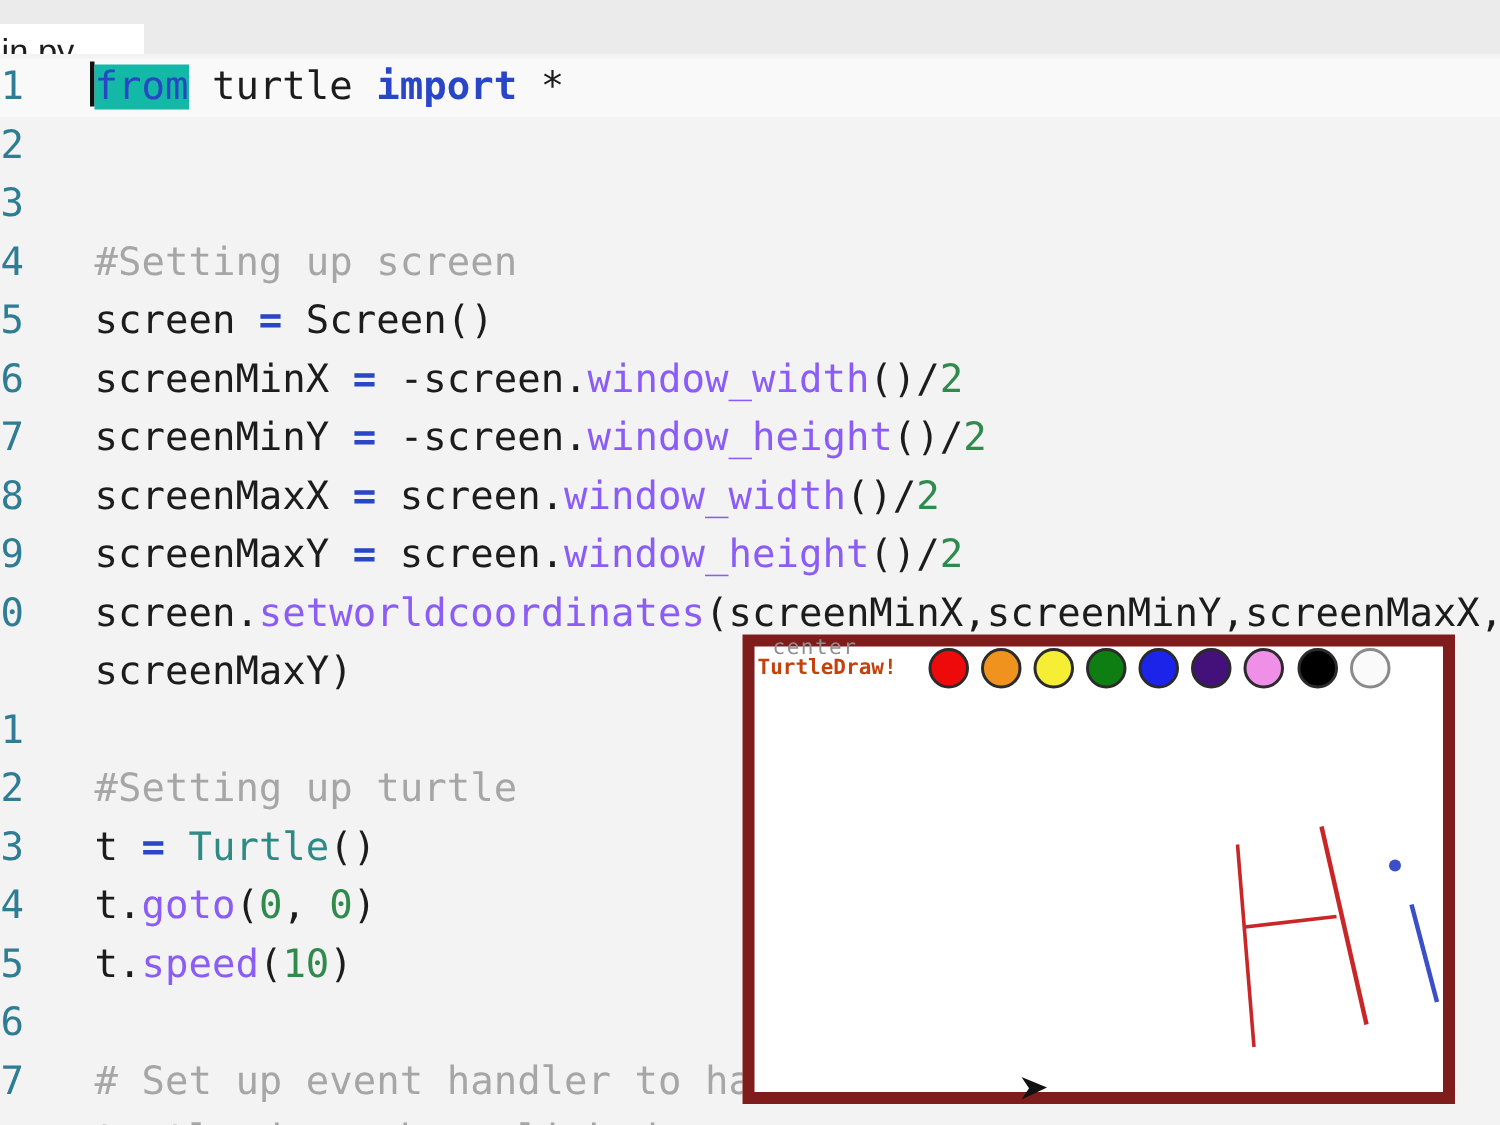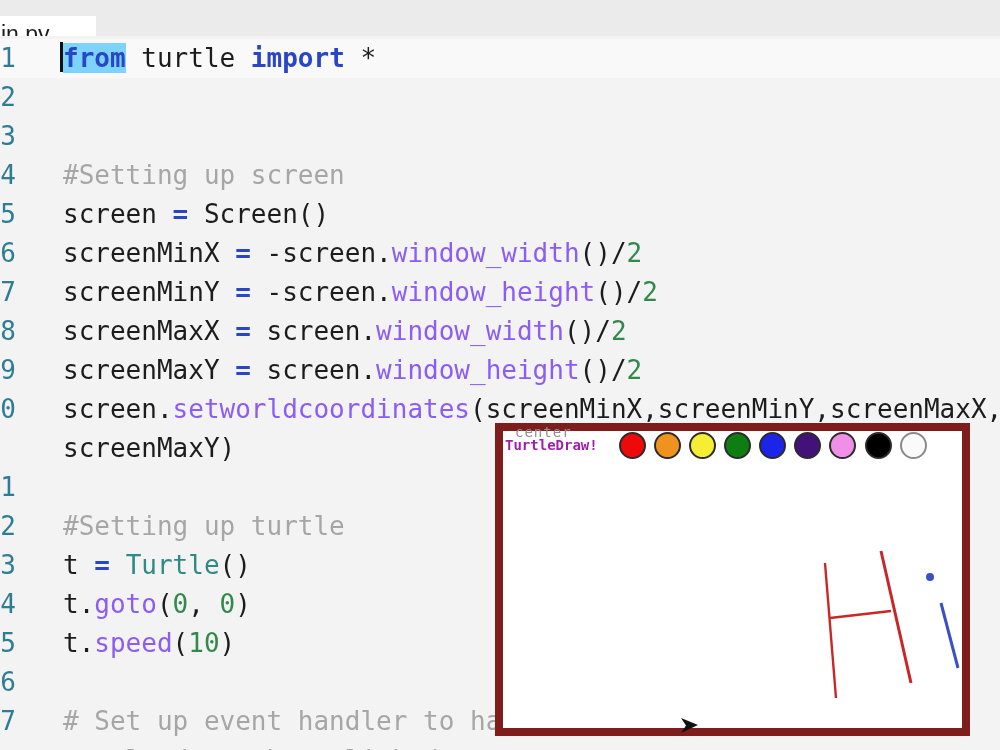--- a/index.html
+++ b/index.html
@@ -18,29 +18,29 @@
   .row.active{background:#f9f9f9;}
   .ln{position:absolute;left:0;top:0;width:17px;height:39px;color:#2e7d94;}
   .ln b{position:absolute;right:1px;top:0;font-weight:normal;white-space:nowrap;}
   .code{position:absolute;left:63px;top:0;white-space:pre;}
   .tok-txt{color:#1c1c1c;}
   .tok-kw{color:#2946c6;font-weight:bold;}
   .tok-cmt{color:#a6a6a6;margin-top:28px;}
   .tok-meth{color:#8b5cf6;}
   .tok-num{color:#2f8a4c;}
   .tok-cls{color:#2e8a85;}
-  .tok-sel{color:#2946c6;background:#7dd3fc;font-weight:bold;}
+  .tok-sel{color:#2946c6;background:#14b8a6;}
   .caret{display:inline-block;width:3px;height:30px;background:#111;
          vertical-align:middle;margin:0 0 6px -3px;}
   
   .turtle-win{position:absolute;left:495px;top:423px;width:475px;height:313px;
               box-sizing:border-box;border:8px solid #7f1d1d;background:#ffffff;z-index:5;}
   .tw-center-label{position:absolute;left:12px;top:-7px;font-size:14px;color:#8f8f8f;
                    font-family:"DejaVu Sans Mono",monospace;letter-spacing:1px;}
-  .tw-title{position:absolute;left:2px;top:6px;font-size:14px;font-weight:bold;color:#a21caf;
+  .tw-title{position:absolute;left:2px;top:6px;font-size:14px;font-weight:bold;color:#c2410c;
             font-family:"DejaVu Sans Mono",monospace;}
   .palette{position:absolute;left:0;top:0;width:100%;height:34px;}
   .swatch{position:absolute;top:1px;width:27px;height:27px;border-radius:50%;
           box-sizing:border-box;border:2px solid #2b2b2b;}
   .tw-canvas{position:absolute;left:0;top:0;}
 </style>
 </head>
 <body>
 
 <div id="screen">

